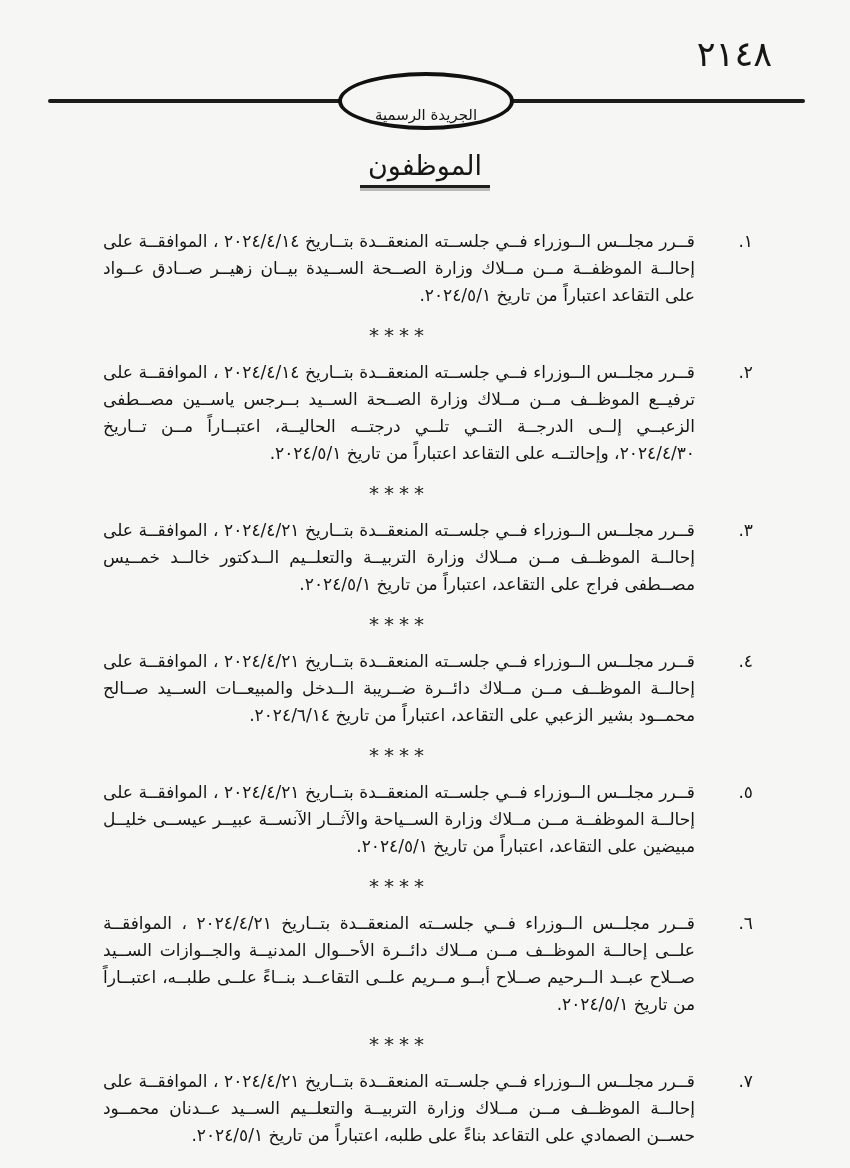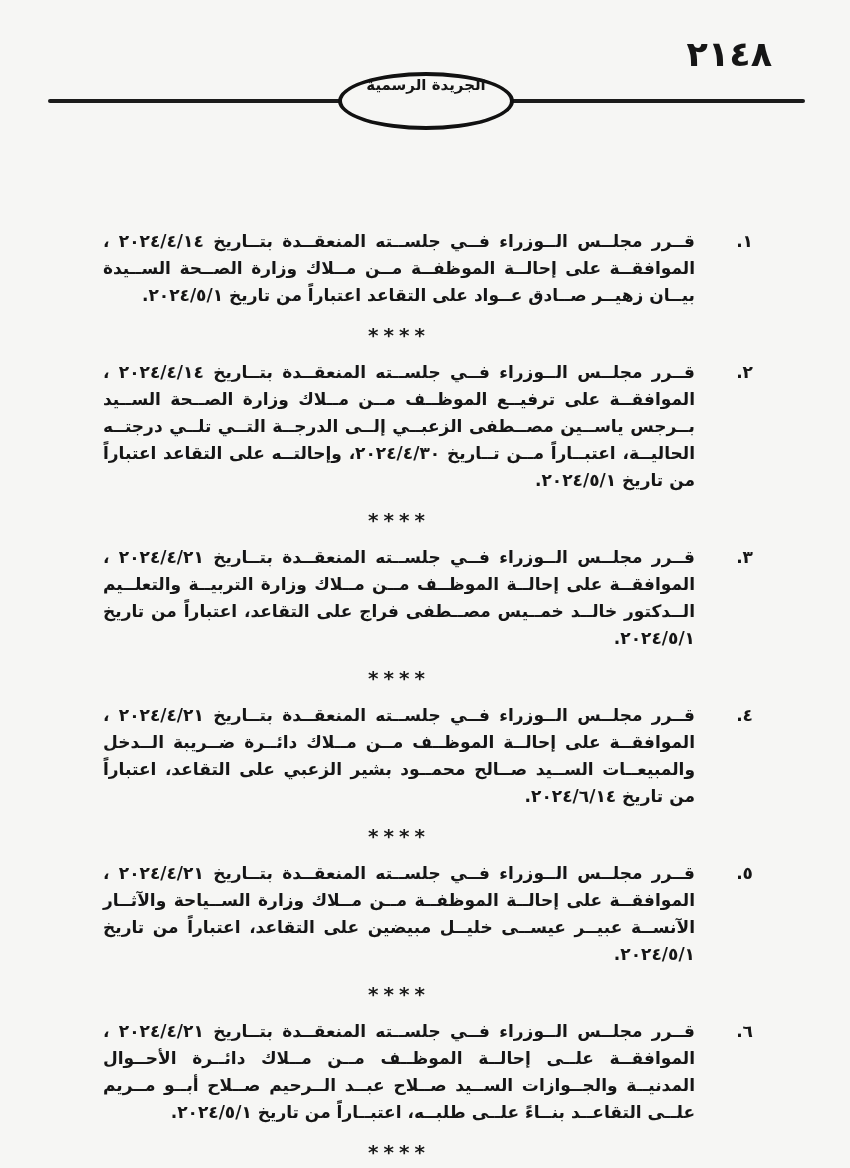--- a/index.html
+++ b/index.html
@@ -7,21 +7,21 @@
     padding: 0;
     background: #f6f6f4;
   }
   .page {
     position: relative;
     width: 850px;
     height: 1168px;
     background: #f6f6f4;
     direction: rtl;
     font-family: "DejaVu Sans", sans-serif;
-    font-weight: 700;
+    font-weight: 400;
     color: #161616;
     overflow: hidden;
   }
   .page-number {
     position: absolute;
     top: 34px;
     right: 78px;
     font-size: 35px;
     letter-spacing: 3px;
     white-space: nowrap;
@@ -47,21 +47,21 @@
     left: 338px;
     top: 0;
     width: 176px;
     height: 58px;
     box-sizing: border-box;
     border: 4px solid #111;
     border-radius: 50%;
     background: #f6f6f4;
     z-index: 1;
     display: flex;
-    align-items: flex-start;
+    align-items: flex-end;
     justify-content: center;
   }
   .oval-label {
     font-size: 15px;
     white-space: nowrap;
     padding-bottom: 2px;
   }
   .title-row {
     position: absolute;
     top: 150px;
@@ -115,20 +115,23 @@
 
   <div class="page-number">٢١٤٨</div>
 
   <div class="rule-band">
     <div class="rule-line"></div>
     <div class="oval">
       <span class="oval-label">الجريدة الرسمية</span>
     </div>
   </div>
 
+  <div class="title-row">
+    <span class="title-inner">الموظفون</span>
+  </div>
 
   <div class="items">
 
     <div class="item">
       <span class="num">١.</span>
       <p class="txt">قــرر مجلــس الــوزراء فــي جلســته المنعقــدة بتــاريخ ٢٠٢٤/٤/١٤ ، الموافقــة على إحالــة الموظفــة مــن مــلاك وزارة الصــحة الســيدة بيــان زهيــر صــادق عــواد على التقاعد اعتباراً من تاريخ ٢٠٢٤/٥/١.</p>
     </div>
 
     <div class="sep">****</div>
 

